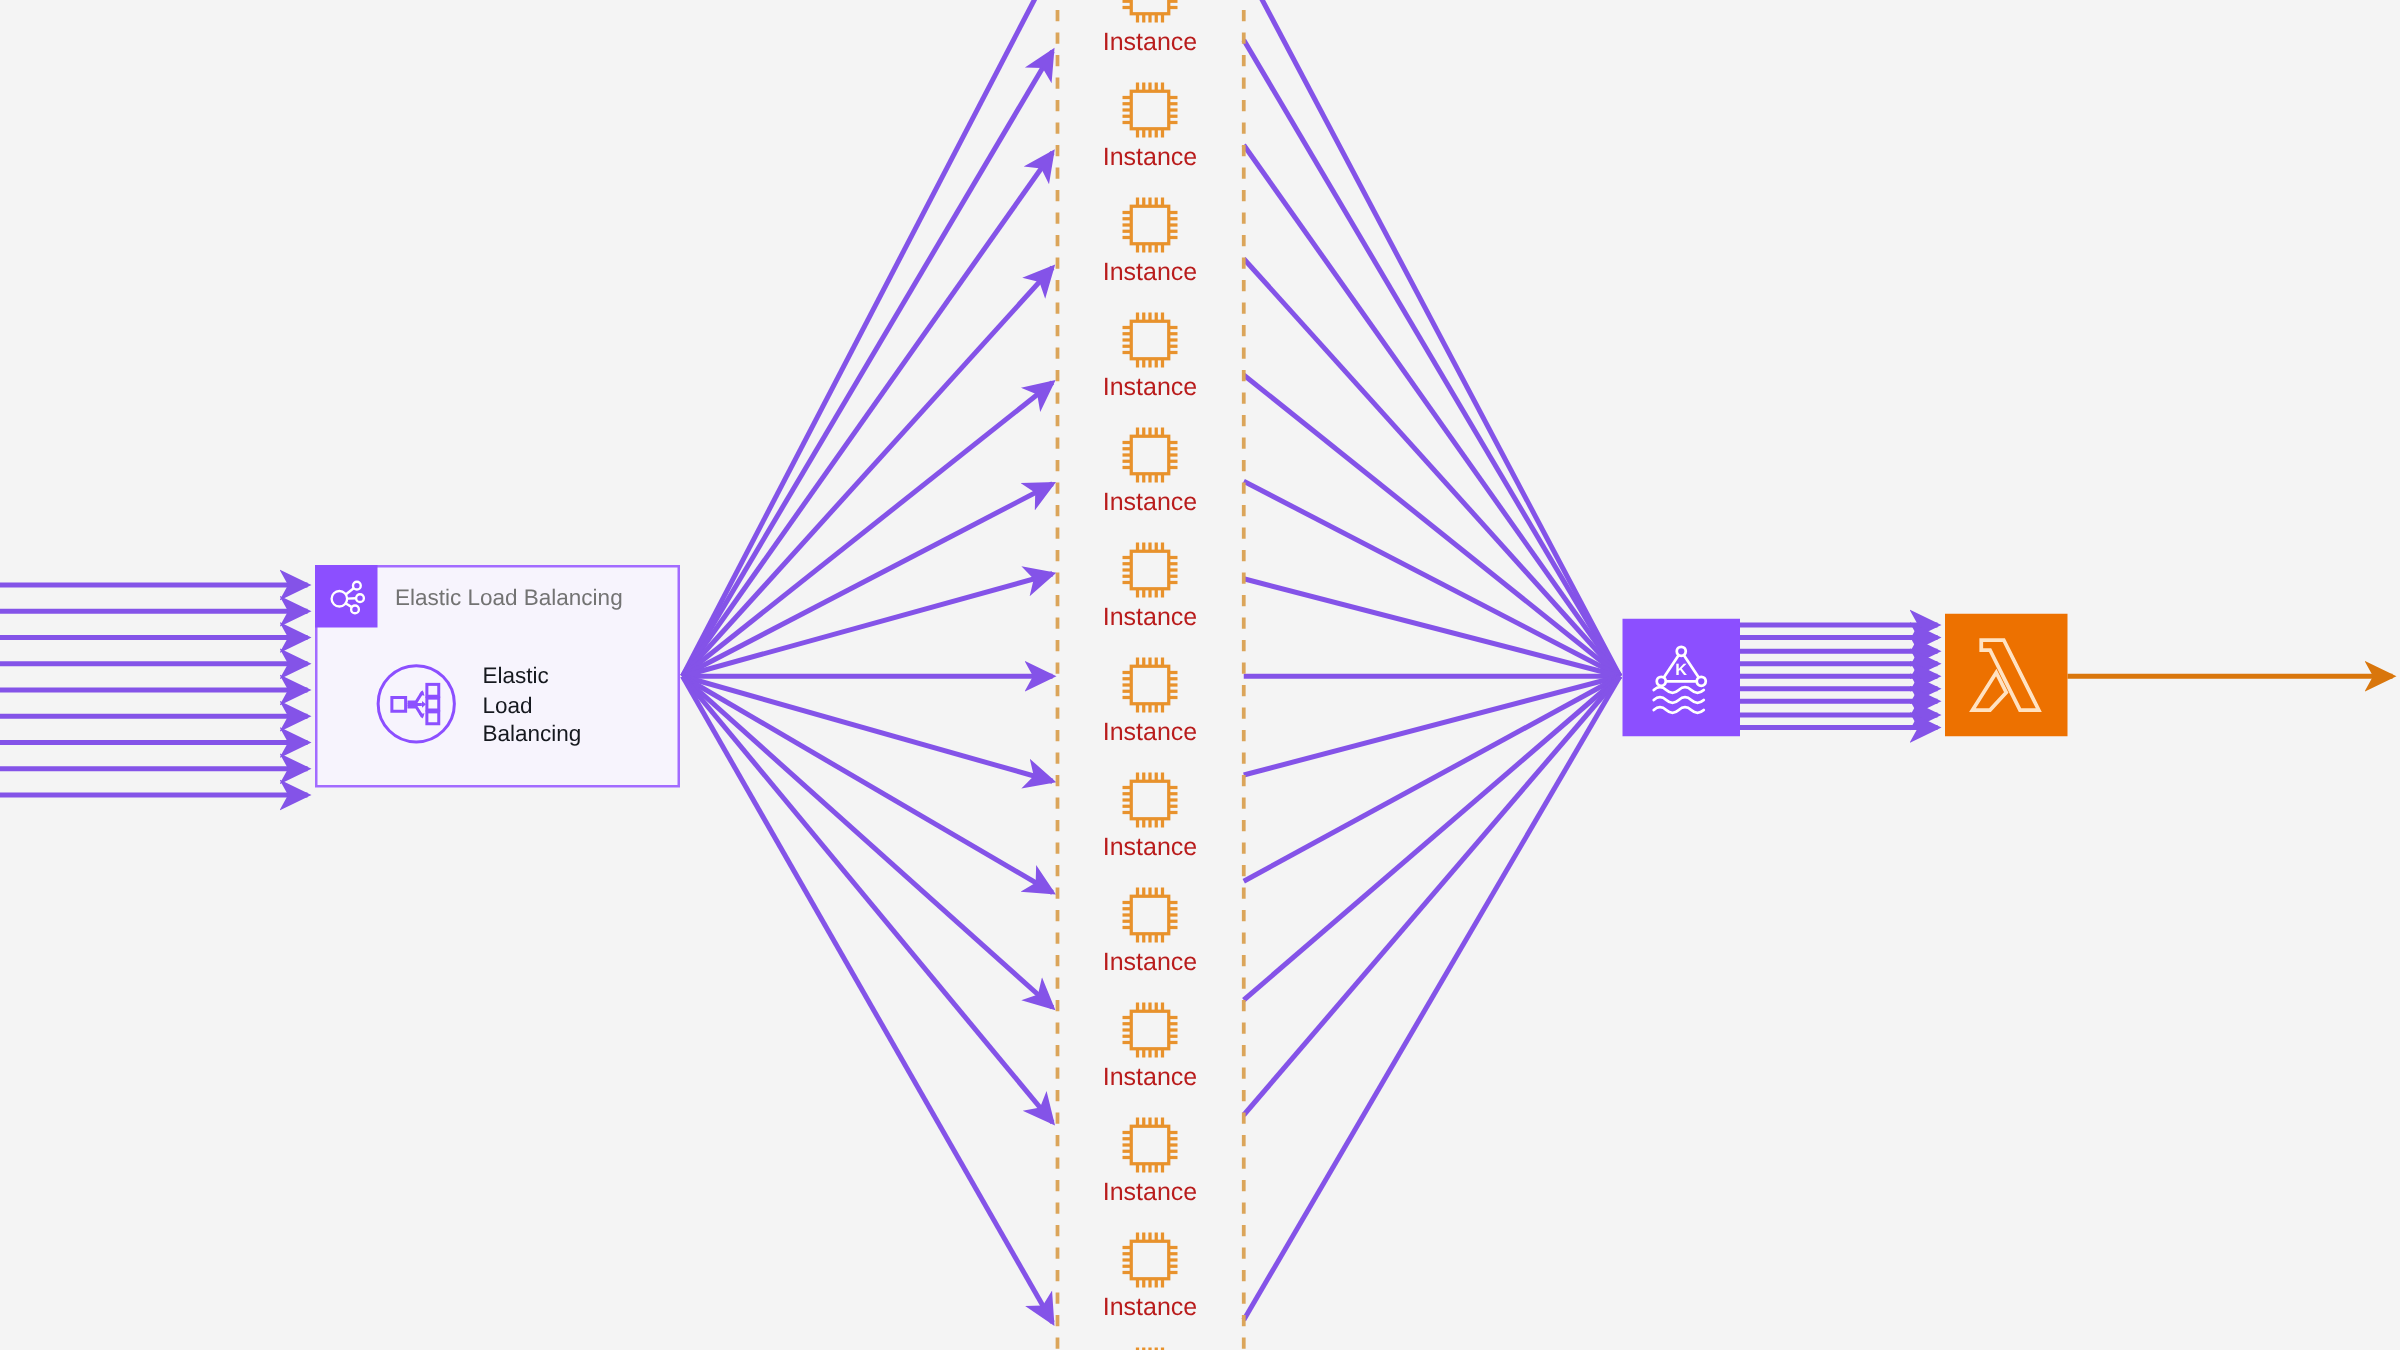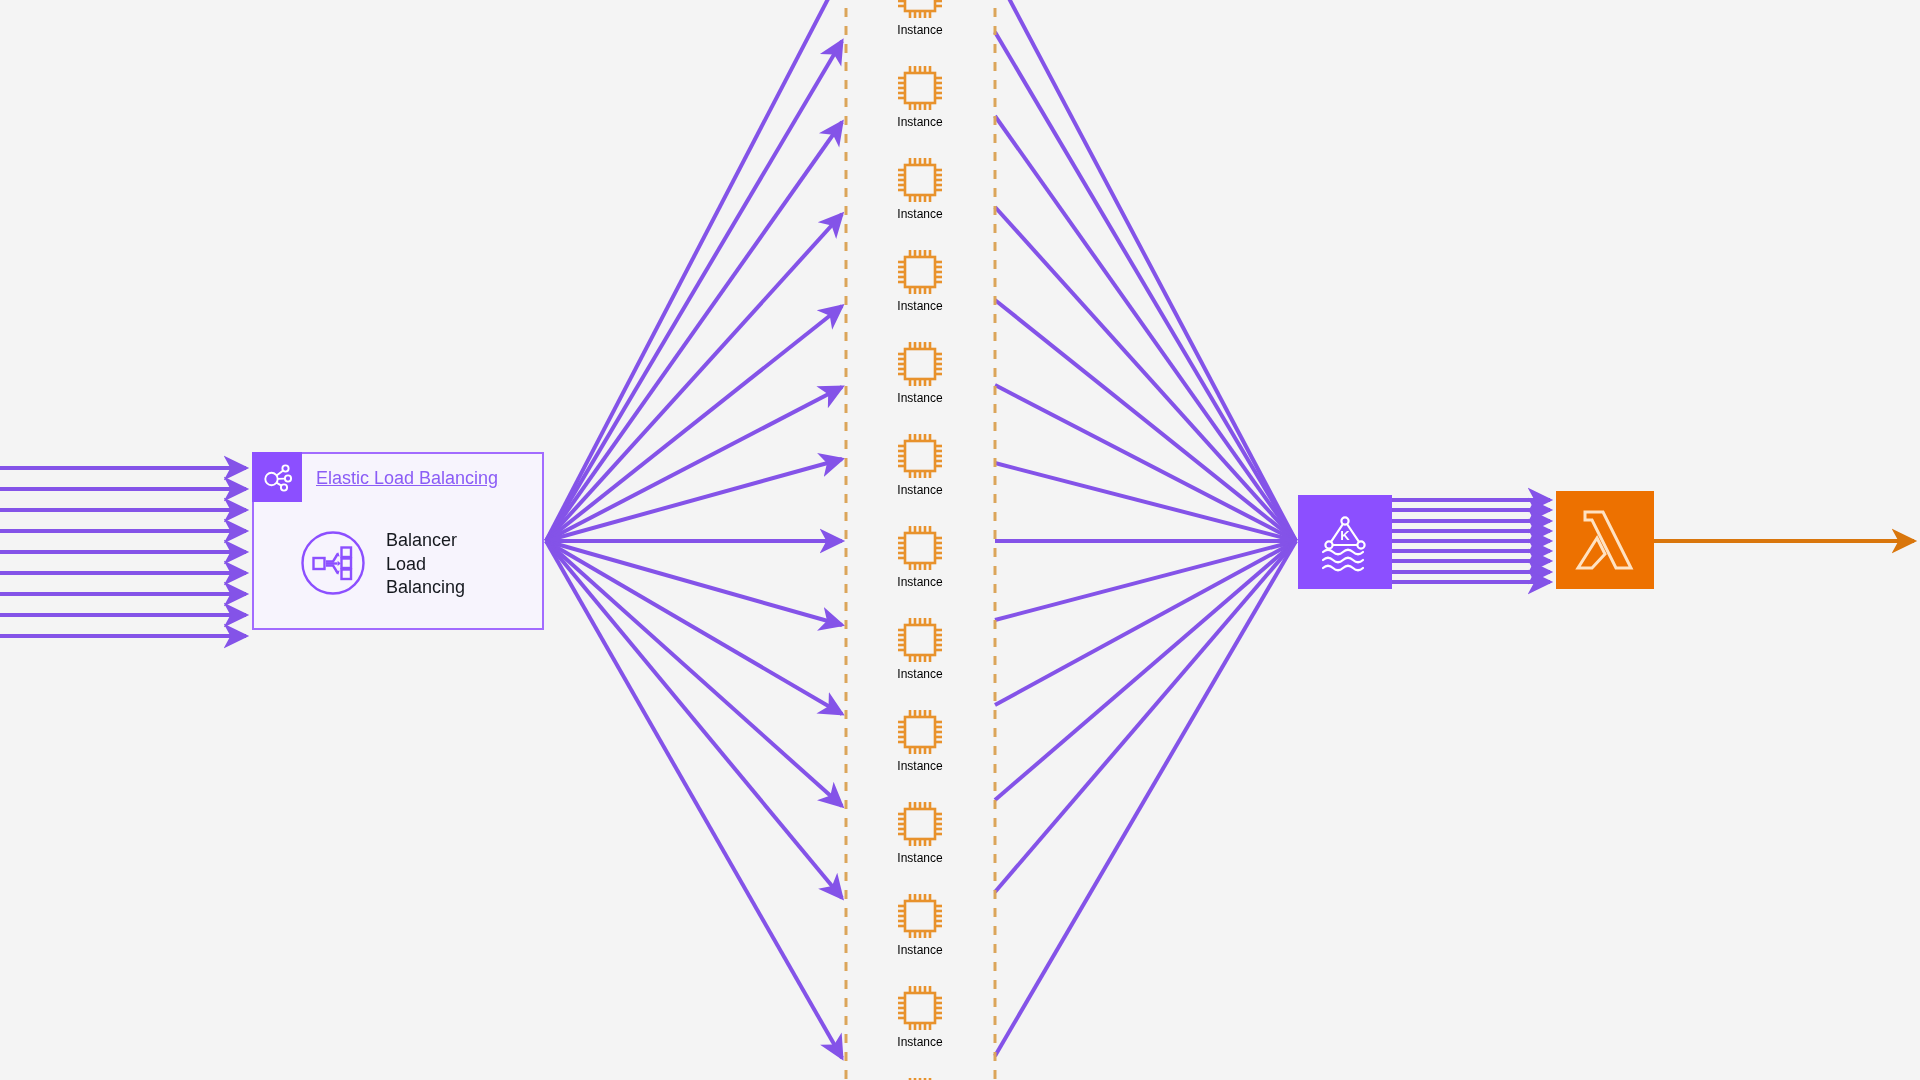--- a/index.html
+++ b/index.html
@@ -43,23 +43,22 @@
     background: #8c4fff;
     display: flex;
     align-items: center;
     justify-content: center;
   }
   .elb-title {
     position: absolute;
     left: 316px;
     top: 468px;
     font-size: 18px;
-    color: #8b5cf6;
+    color: #737373;
     white-space: nowrap;
-    text-decoration: underline;
   }
   .nlb-icon {
     position: absolute;
     left: 300px;
     top: 530px;
     width: 66px;
     height: 66px;
   }
   .nlb-label {
     position: absolute;
@@ -72,22 +71,22 @@
   }
   
   .instance {
     position: absolute;
     width: 56px;
     height: 56px;
     margin-left: -28px;
   }
   .instance-label {
     position: absolute;
-    font-size: 12px;
-    color: #000000;
+    font-size: 20px;
+    color: #b91c1c;
     text-align: center;
     width: 160px;
     margin-left: -80px;
     white-space: nowrap;
   }
   
   .kinesis {
     position: absolute;
     left: 1298px;
     top: 495px;
@@ -220,21 +219,21 @@
       <path d="M26 31.5 L33 31.5 L38 23.5" stroke-width="2.4"></path>
       <path d="M38.2 22.2 L39.6 26.5 L35.2 25.6 Z" fill="#8c4fff" stroke="none"></path>
       <path d="M26 33.5 L37.5 33.5" stroke-width="2.4"></path>
       <path d="M37.6 30.8 L40.8 33.4 L37.6 36.1 Z" fill="#8c4fff" stroke="none"></path>
       <path d="M26 35.5 L33 35.5 L38 43.5" stroke-width="2.4"></path>
       <path d="M38.2 44.8 L35.2 41.4 L39.6 40.5 Z" fill="#8c4fff" stroke="none"></path>
     </svg>
   </div>
 
   <div class="nlb-label">
-    <div>Balancer</div>
+    <div>Elastic</div>
     <div>Load</div>
     <div>Balancing</div>
   </div>
 
   <div id="instance-column">
       <div class="instance" style="left:920px; top:-32px;"><svg width="56" height="56" viewBox="0 0 56 56" xmlns="http://www.w3.org/2000/svg" fill="none" stroke="#e8922c" stroke-width="2.6" stroke-linecap="butt">
           <rect x="13" y="13" width="30" height="30"></rect>
           <line x1="18" y1="13" x2="18" y2="6"></line>
           <line x1="23" y1="13" x2="23" y2="6"></line>
           <line x1="28" y1="13" x2="28" y2="6"></line>

